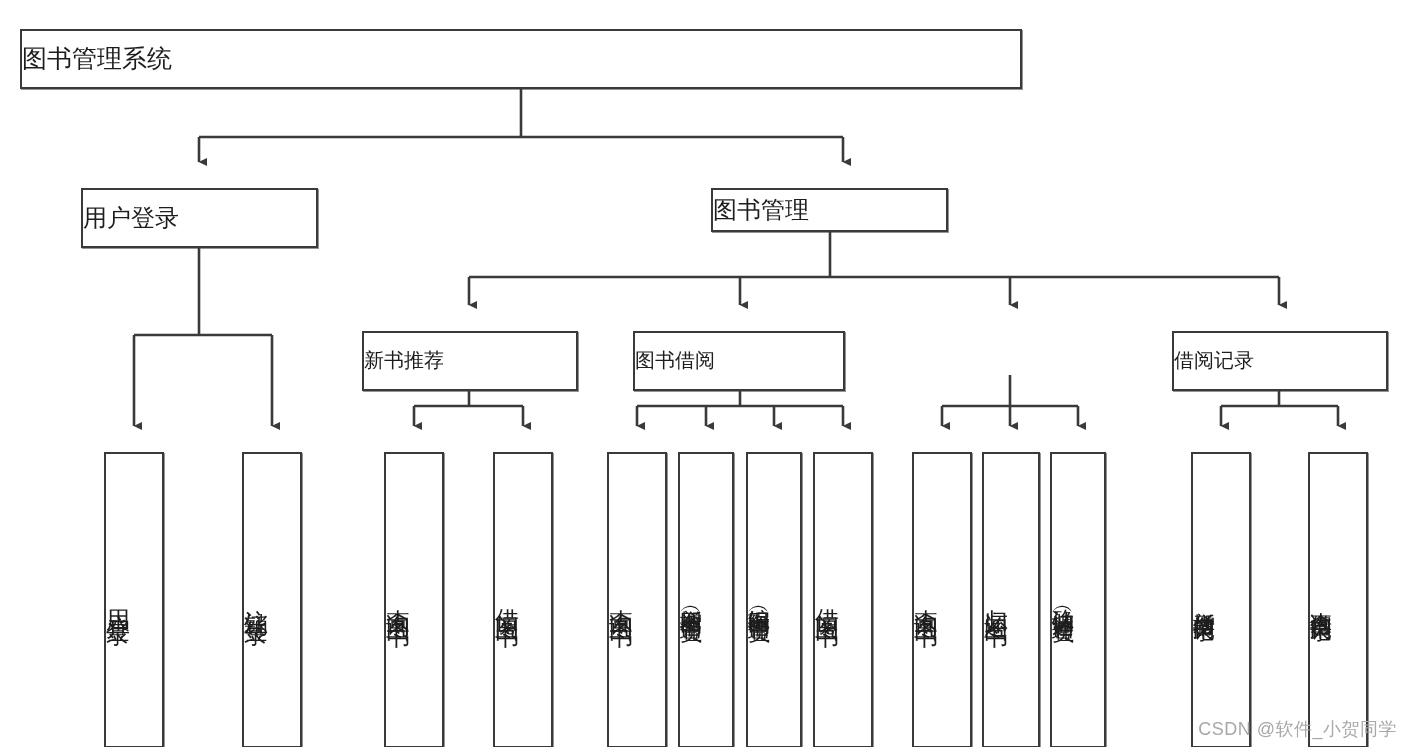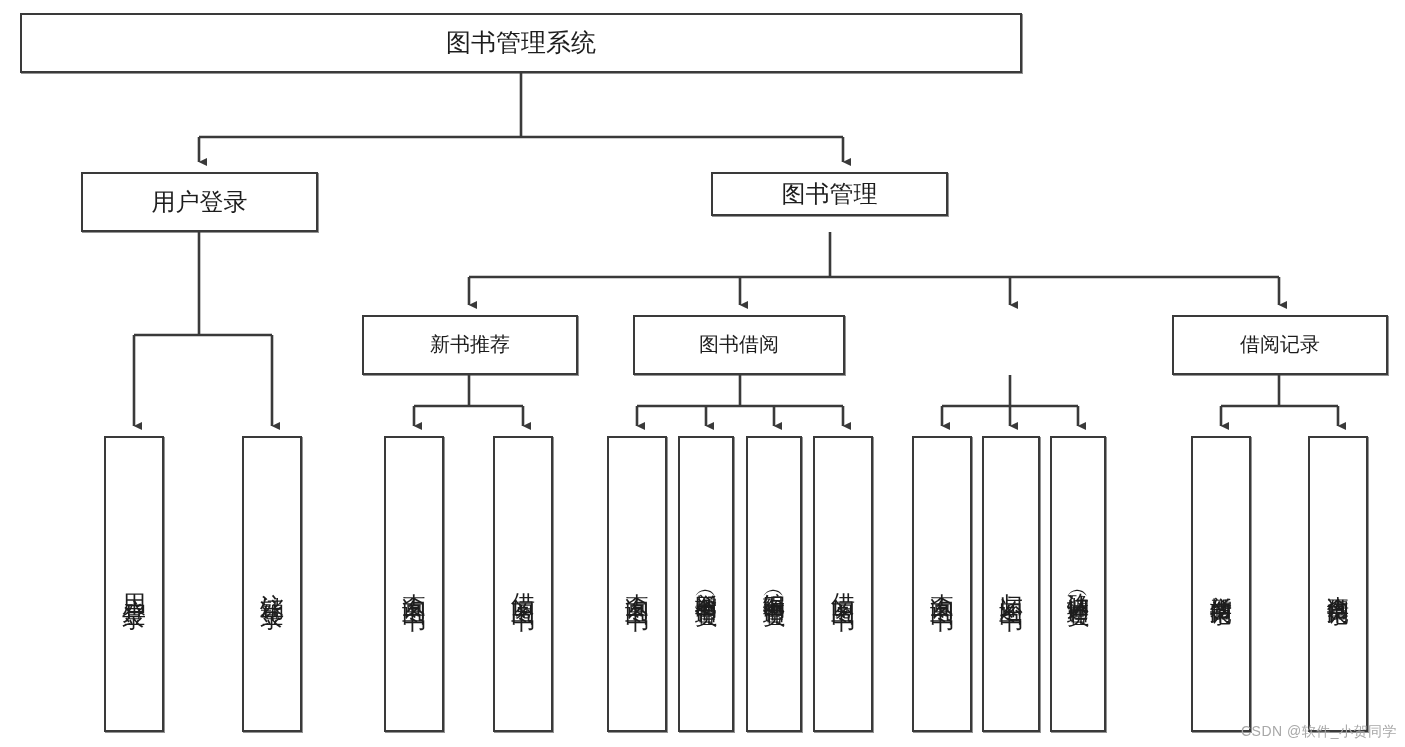--- a/index.html
+++ b/index.html
@@ -25,21 +25,21 @@
     height: 747px;
   }
   .node-box {
     position: absolute;
     box-sizing: border-box;
     background: #ffffff;
     border: 2px solid #3a3a3a;
     box-shadow: 1px 1px 0 0 rgba(60,60,60,0.55);
     display: flex;
     align-items: center;
-    justify-content: center;
+    margin-top: 16px;
   }
   .node-label {
     color: #1d1d1d;
     text-align: center;
     line-height: 1.18;
     white-space: nowrap;
   }
   .level0 .node-label { font-size: 25px; }
   .level1 .node-label { font-size: 24px; }
   .level2 .node-label { font-size: 20px; }
@@ -52,21 +52,21 @@
     white-space: nowrap;
   }
   .leaf.narrow .node-label {
     font-size: 22px;
     letter-spacing: 2px;
   }
   #watermark {
     position: absolute;
     right: 8px;
     bottom: 6px;
-    font-size: 14px;
+    font-size: 18px;
     color: #a8a8a8;
     letter-spacing: 0.5px;
     white-space: nowrap;
     pointer-events: none;
   }
 </style>
 </head>
 <body>
 
 <div id="stage">

